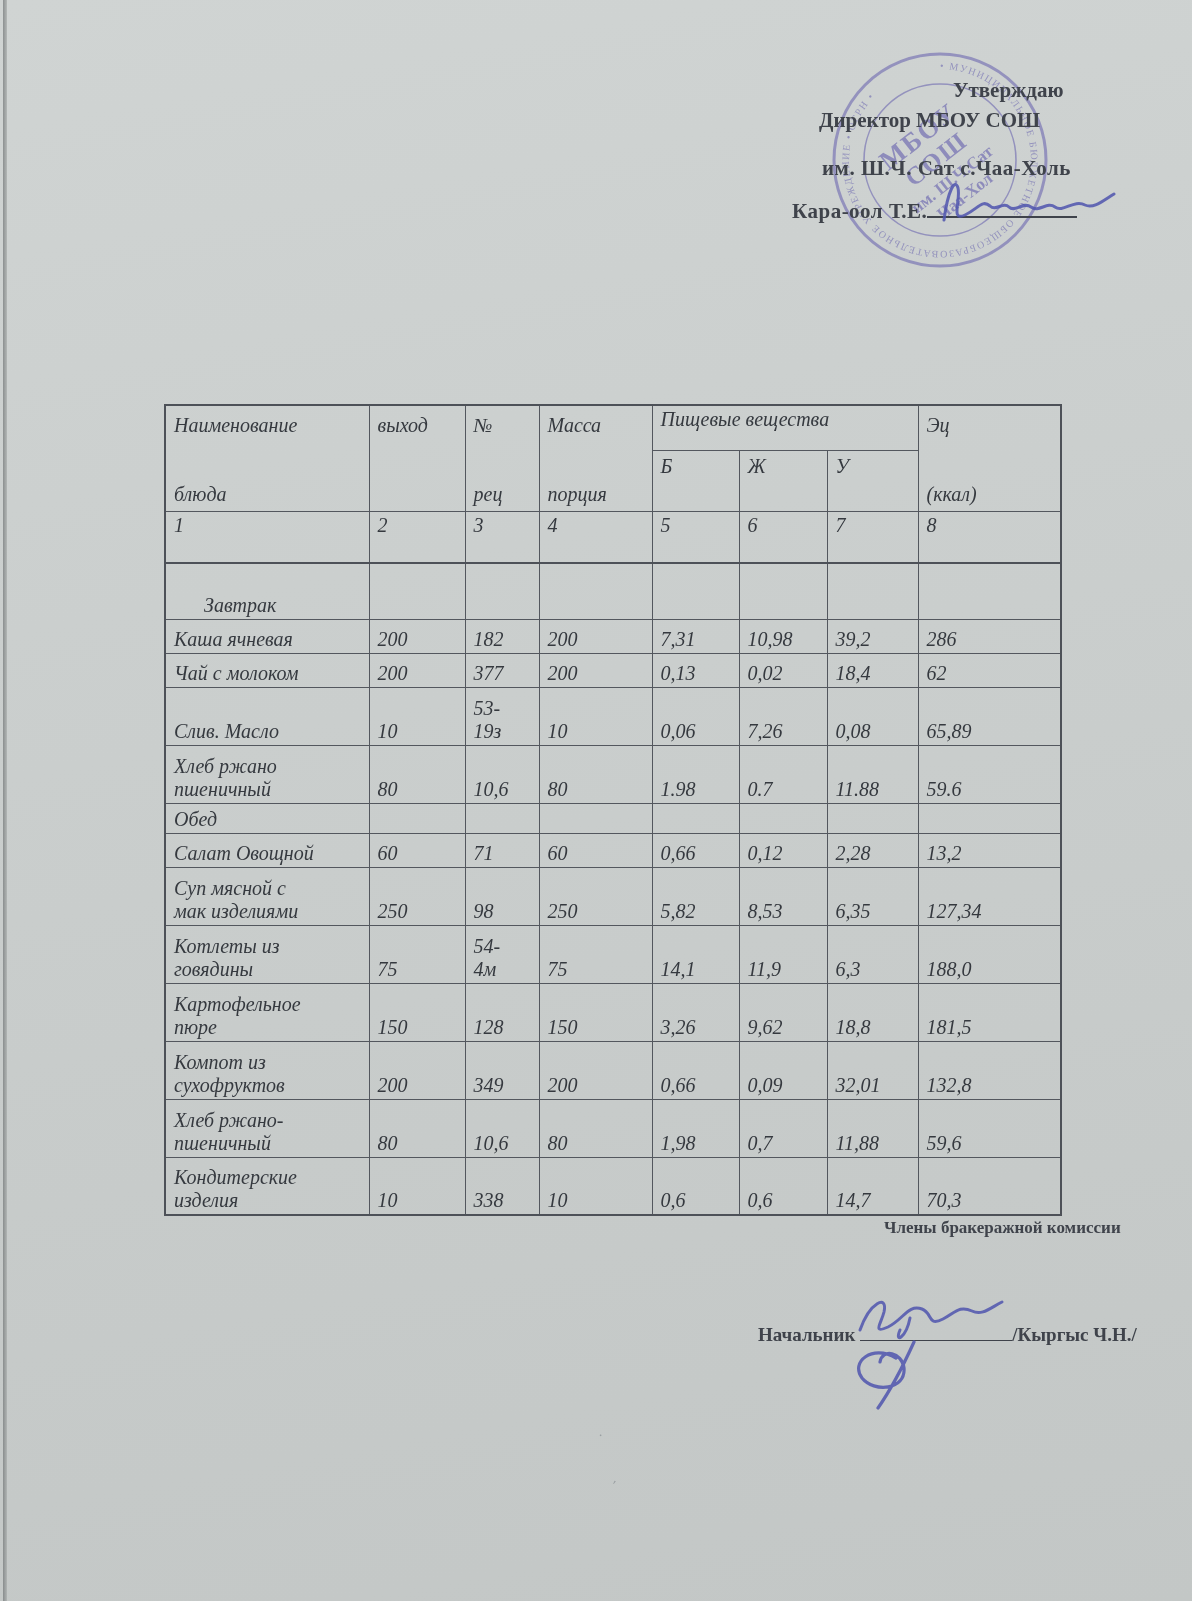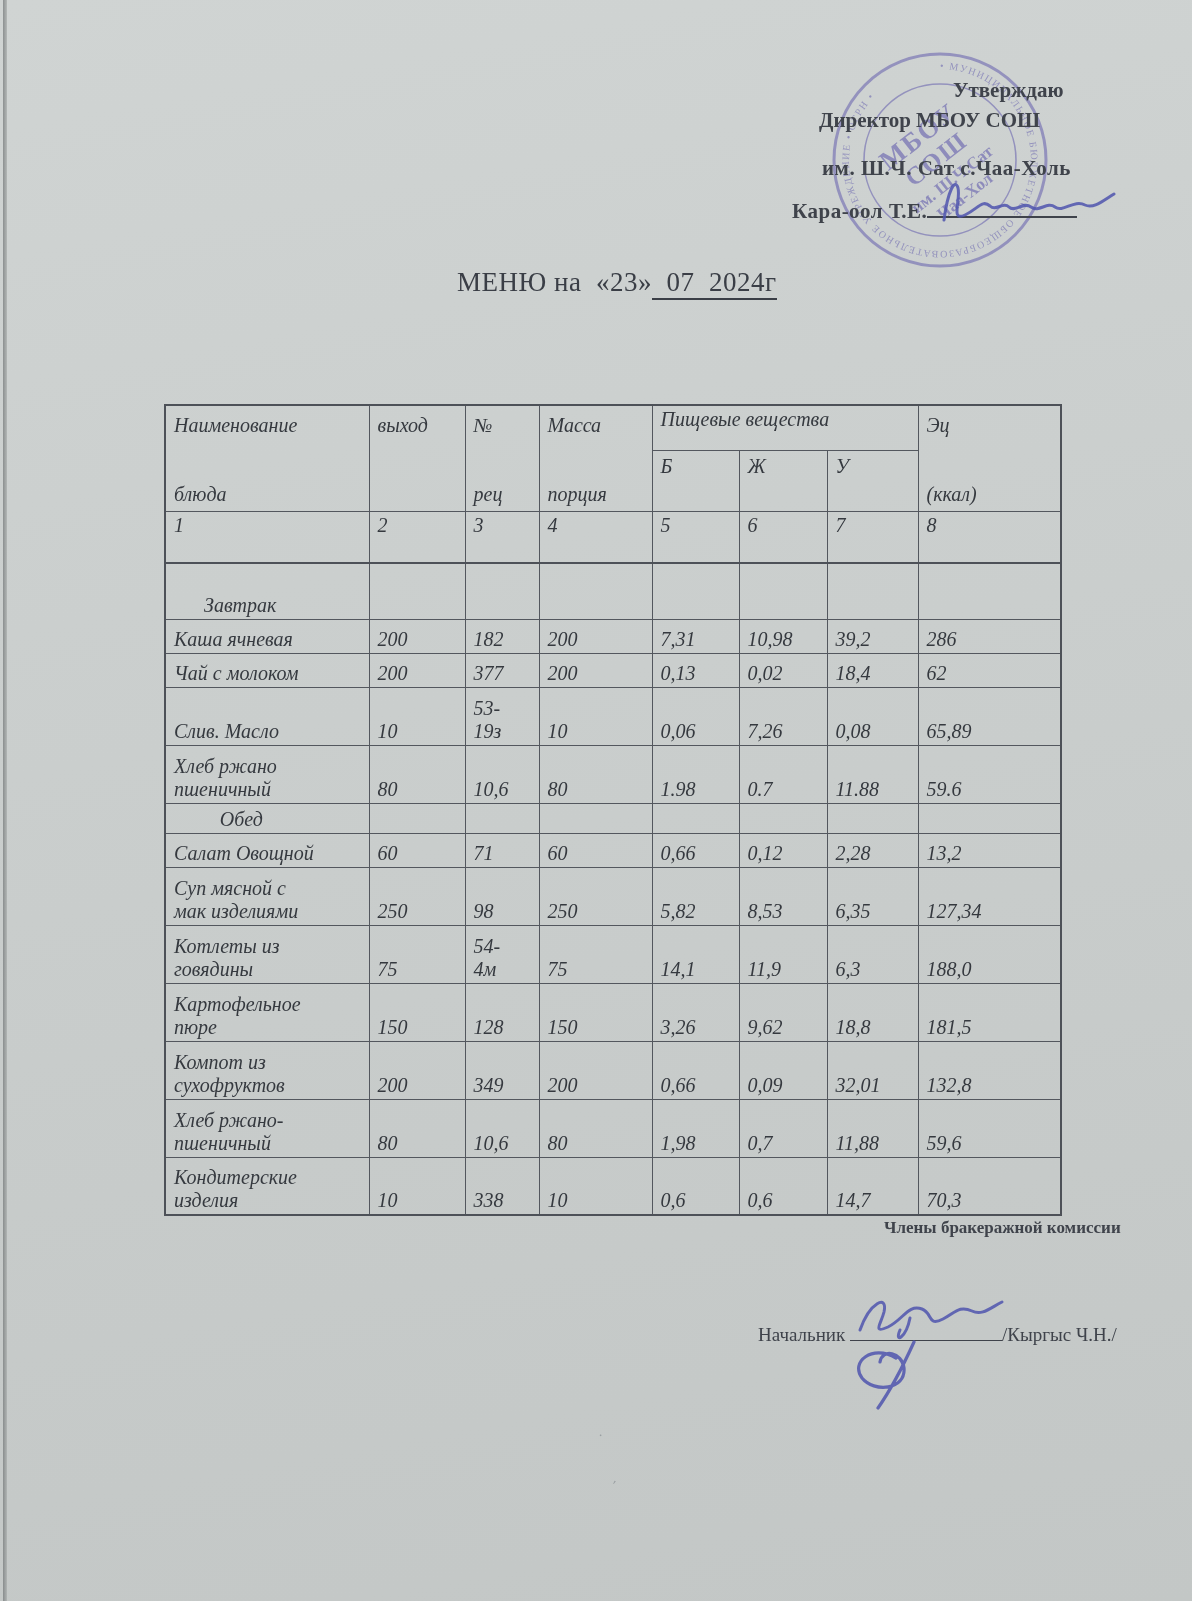--- a/index.html
+++ b/index.html
@@ -35,25 +35,25 @@
   tr.subhead th{height:54px;vertical-align:top;padding-top:4px;}
   tr.num-row td{height:46px;vertical-align:top;padding-top:2px;border-bottom:2px solid #4d5158;}
   td{vertical-align:bottom;}
   .dish-row td{white-space:pre-line;padding-bottom:3px;}
   .dish-row{height:34px;}
   .dish-row.tall{height:58px;}
   .section-row td{font-weight:bold;}
   .section-row.breakfast{height:56px;}
   .section-row.breakfast .section-label{vertical-align:bottom;padding-left:38px;padding-bottom:2px;}
   .section-row.lunch{height:30px;}
-  .section-row.lunch .section-label{text-align:center;padding-right:60px;margin-top:24px;}
+  .section-row.lunch .section-label{padding-right:60px;margin-top:24px;}
   td.center{text-align:center;}
   
   .commission{position:absolute;left:884px;top:1218px;font-size:17px;font-weight:bold;color:#3f434b;}
-  .sign-row{position:absolute;white-space:pre;font-size:19px;color:#3f434b;}
+  .sign-row{position:absolute;white-space:pre;font-size:19px;color:#3f434b;font-weight:bold;}
   .sr-chief{left:758px;top:1324px;}
   .sr-med{left:744px;top:1368px;}
   .foot-line{display:inline-block;border-bottom:1.8px solid #3f434b;height:16px;}
   .fl-chief{width:152px;}
   .fl-med{width:122px;}
   .sig-chief{left:852px;top:1290px;}
   .sig-med{left:834px;top:1338px;}
   .speck{position:absolute;color:#9aa0a3;font-size:14px;transform:rotate(18deg);}
   .sp1{left:598px;top:1428px;}
   .sp2{left:612px;top:1478px;}
@@ -87,23 +87,20 @@
     <div class="appr-line l1">Утверждаю</div>
     <div class="appr-line l2">Директор МБОУ СОШ</div>
     <div class="appr-line l3">им. Ш.Ч. Сат с.Чаа-Холь</div>
     <div class="appr-line l4"><span>Кара-оол Т.Е.</span><span class="sign-line"></span></div>
 
     <svg class="sig sig-director" width="185" height="62" viewBox="0 0 185 62">
       <path d="M6,48 C10,18 17,6 20,16 C23,28 12,50 27,43 C40,37 44,27 52,34 C58,40 65,29 71,35 C77,41 85,29 93,35 C101,41 109,29 117,35 C125,41 136,27 147,33 C156,37 166,28 176,22" fill="none" stroke="#4f55ae" stroke-width="3" stroke-linecap="round" opacity="0.85"></path>
     </svg>
   </div>
 
-  <div class="doc-title">
-    <span>МЕНЮ на  «23»</span><span class="dated">  07  2024г</span>
-  </div>
 
   <table class="menu">
     <colgroup>
       <col style="width:204px">
         <col style="width:96px">
         <col style="width:74px">
         <col style="width:113px">
       <col style="width:87px">
         <col style="width:88px">
         <col style="width:91px">

